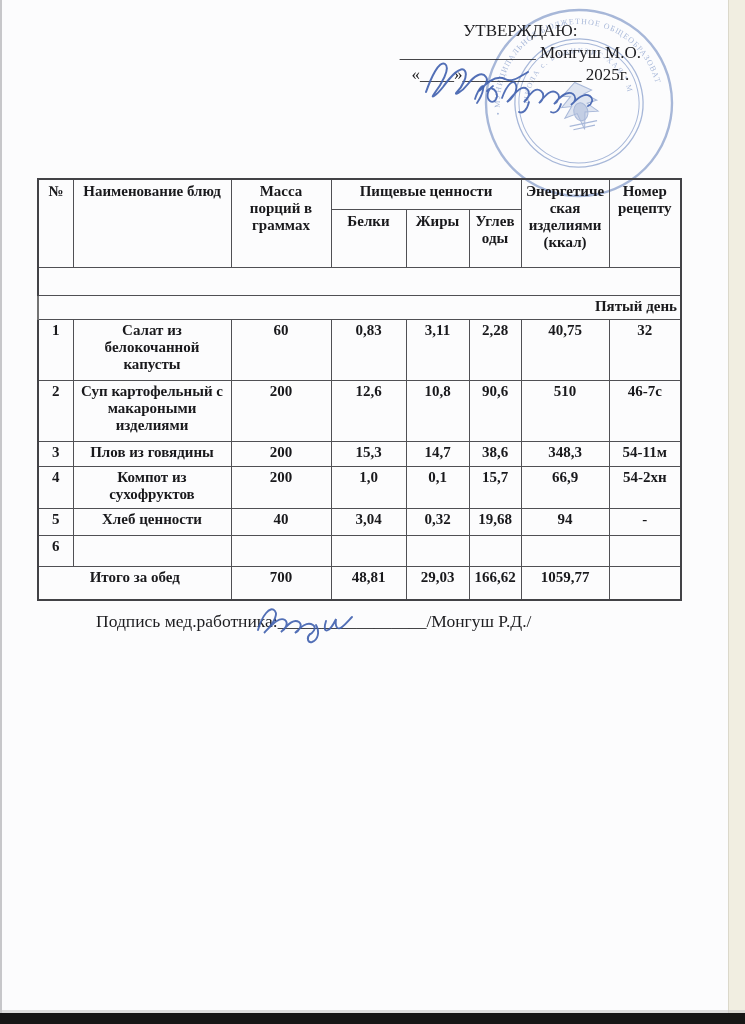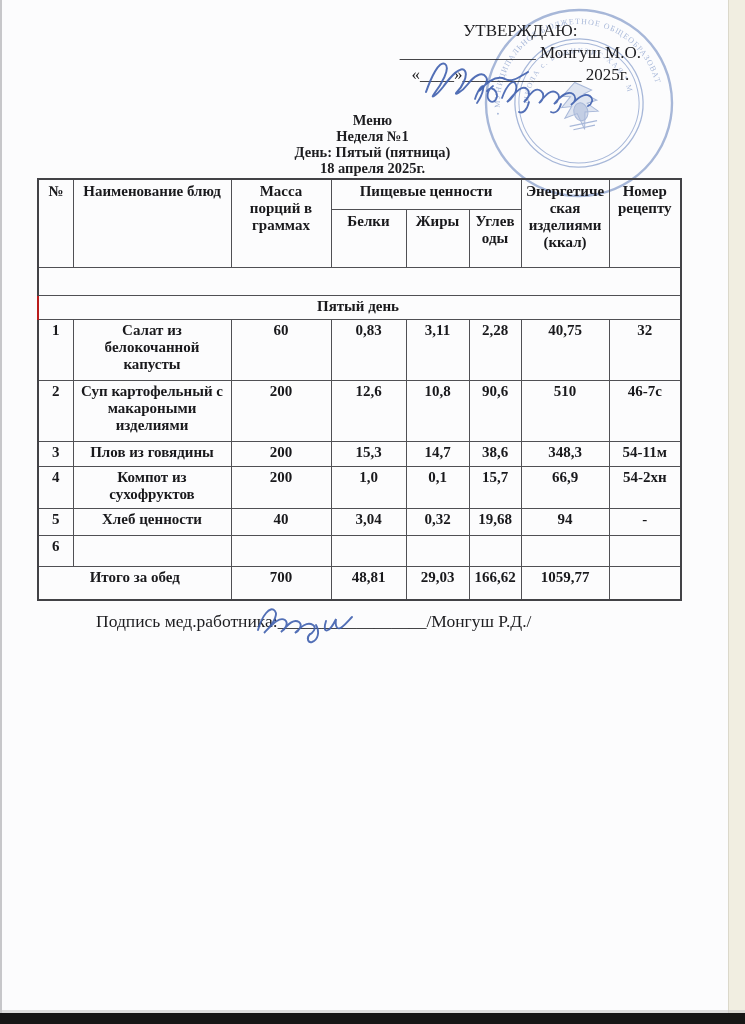--- a/index.html
+++ b/index.html
@@ -31,21 +31,21 @@
     border-collapse:collapse;table-layout:fixed;
     font-size:15px;font-weight:bold;color:#19191c;
   }
   table.menu th,table.menu td{
     border:1.5px solid #505054;vertical-align:top;padding:2px 3px;
     text-align:center;line-height:17px;overflow:hidden;
   }
   table.menu{border:2px solid #424246;}
   table.menu thead th{overflow-wrap:anywhere;padding-top:3px;}
   tr.spacer td{border-left:2px solid #424246;border-right:2px solid #424246;}
-  tr.section td{text-align:center;padding-left:0;border-left:2px solid #b91c1c;border-right:2px solid #424246;}
+  tr.section td{text-align:right;padding-left:0;border-left:2px solid #737373;border-right:2px solid #424246;}
   td.name-left{text-align:left;padding-left:4px;margin-top:45px;}
   tr.total td{font-weight:bold;}
 
   
   .footer{position:absolute;top:611px;left:96px;font-size:17.5px;white-space:nowrap;}
 
   
   .sig{position:absolute;pointer-events:none;}
 </style>
 </head>
@@ -93,26 +93,20 @@
   </svg>
 
   <svg class="sig" style="left:466px;top:78px;" width="40" height="28" viewBox="0 0 40 28">
     <path d="M9,21 C13,9 19,4 17,12 C16,17 13,22 11,25 M27,8 C21,12 20,20 24,23 C28,26 33,20 30,14 C28,10 24,9 21,13" fill="none" stroke="#3f5fae" stroke-width="1.8" stroke-linecap="round" opacity="0.9"></path>
   </svg>
 
   <svg class="sig" style="left:498px;top:70px;" width="104" height="44" viewBox="0 0 104 44">
     <path d="M4,28 C9,14 16,8 18,15 C20,22 13,30 9,32 C16,25 23,14 29,19 C33,22 30,30 26,32 C32,25 37,16 43,21 C47,24 45,31 41,33 C47,26 53,18 59,23 C63,26 60,32 56,34 C62,27 69,20 75,24 C79,27 77,33 73,35 C79,29 86,22 92,26 C96,29 94,34 90,36 M31,32 C29,40 25,44 21,42 M63,34 C61,41 57,44 53,42" fill="none" stroke="#3f5fae" stroke-width="1.8" stroke-linecap="round" opacity="0.9"></path>
   </svg>
 
-  <div class="title-block">
-    <div>Меню</div>
-    <div>Неделя №1</div>
-    <div>День: Пятый (пятница)</div>
-    <div>18 апреля 2025г.</div>
-  </div>
 
   <table class="menu">
     <colgroup>
       <col style="width:35px">
         <col style="width:158px">
         <col style="width:100px">
         <col style="width:75px">
       <col style="width:63px">
         <col style="width:52px">
         <col style="width:88px">

